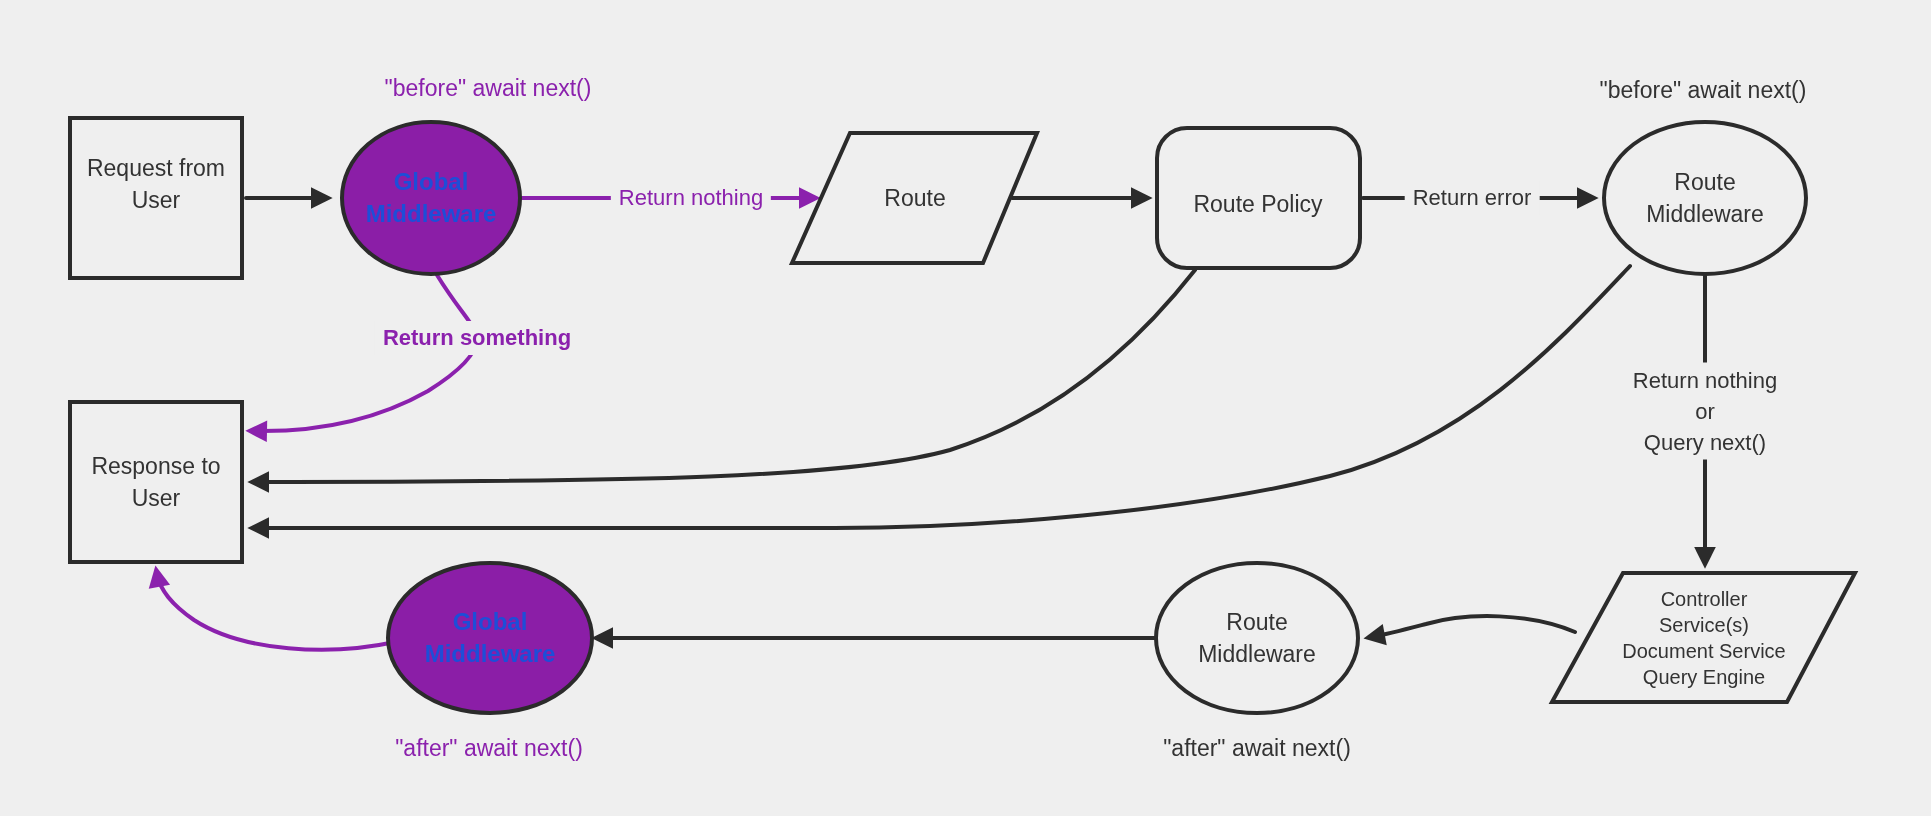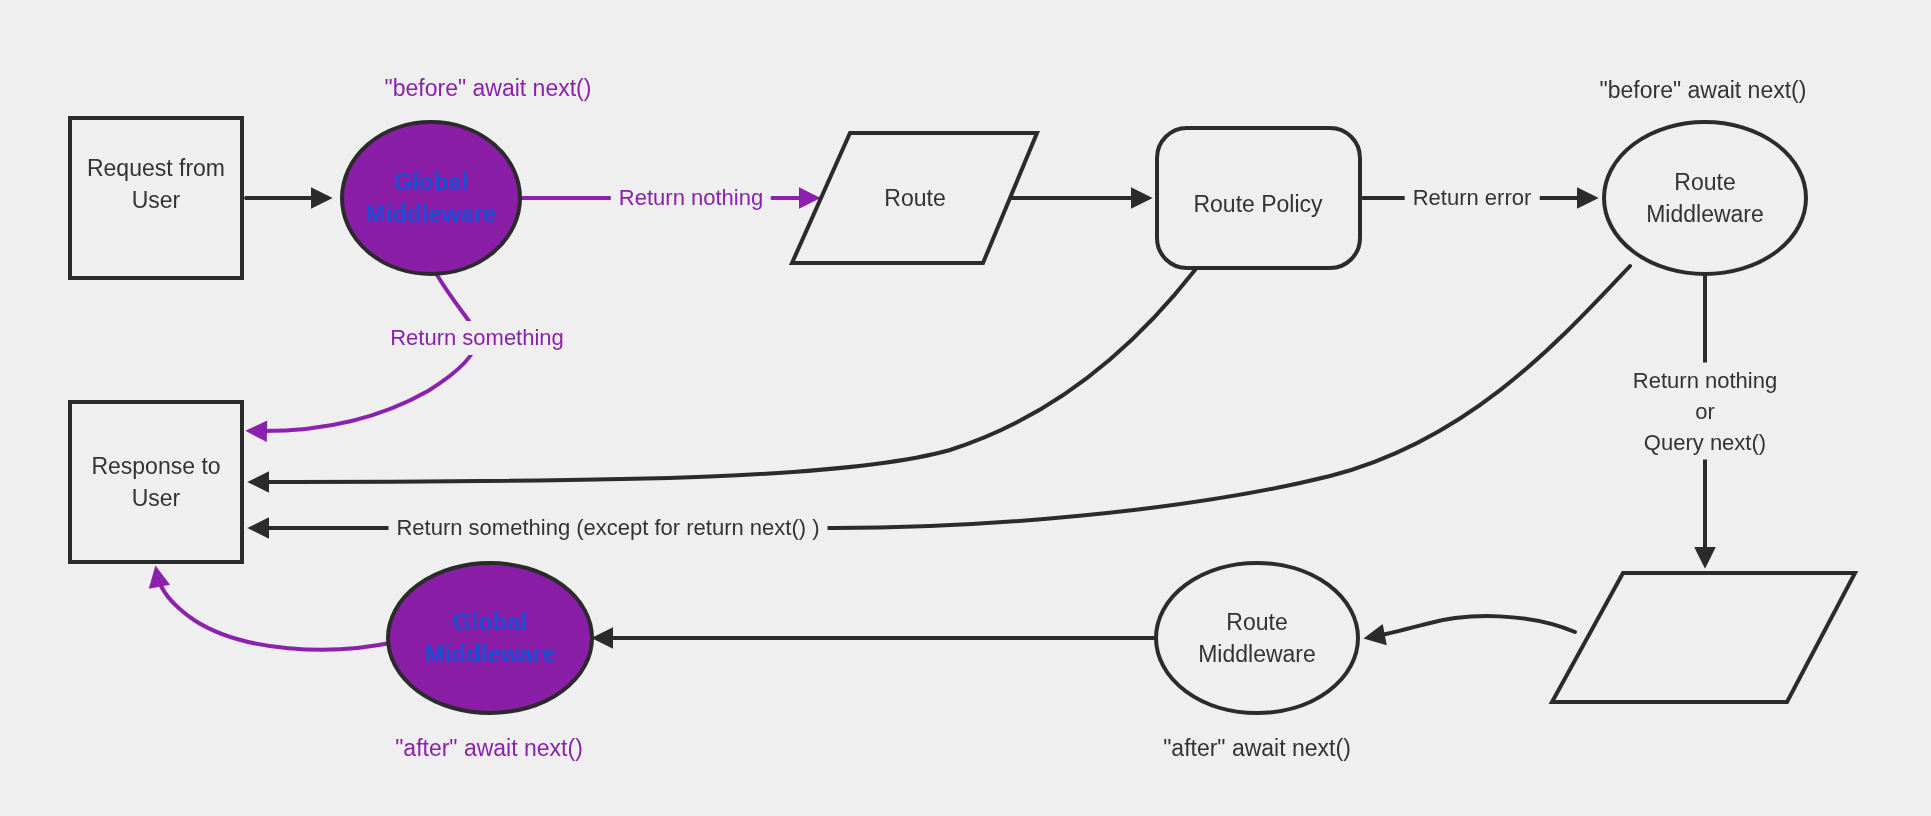--- a/index.html
+++ b/index.html
@@ -94,43 +94,48 @@
   <div class="lbl node-label" style="left:1705px;top:198px;">
     <div>Route</div>
     <div>Middleware</div>
   </div>
 
   <div class="lbl node-label" style="left:156px;top:482px;text-align:center;">
     <div>Response to</div>
     <div>User</div>
   </div>
 
+  <div class="lbl node-label small" style="left:1704px;top:638px;">
+    <div>Controller</div>
+    <div>Service(s)</div>
+    <div>Document Service</div>
+    <div>Query Engine</div>
+  </div>
 
   <div class="lbl node-label" style="left:1257px;top:638px;">
     <div>Route</div>
     <div>Middleware</div>
   </div>
 
   <div class="lbl white-bold" style="left:490px;top:638px;">
     <div>Global</div>
     <div>Middleware</div>
   </div>
 
   <div class="lbl purple-text" style="left:488px;top:88px;">"before" await next()</div>
 
   <div class="lbl" style="left:1703px;top:90px;">"before" await next()</div>
 
   <div class="lbl edge-label purple-text" style="left:691px;top:198px;">Return nothing</div>
 
   <div class="lbl edge-label" style="left:1472px;top:198px;">Return error</div>
 
-  <div class="lbl edge-label purple-text" style="left:477px;top:338px;">Return something</div>
+  <div class="lbl edge-label purple-text" style="left:477px;top:338px;font-weight:bold;">Return something</div>
 
 
-  <div class="lbl edge-label" style="left:608px;top:528px;">Return something (except for return next() )</div>
 
   <div class="lbl edge-label stacked" style="left:1705px;top:411px;">
     <div>Return nothing</div>
     <div>or</div>
     <div>Query next()</div>
   </div>
 
   <div class="lbl" style="left:1257px;top:748px;">"after" await next()</div>
 
   <div class="lbl purple-text" style="left:489px;top:748px;">"after" await next()</div>

